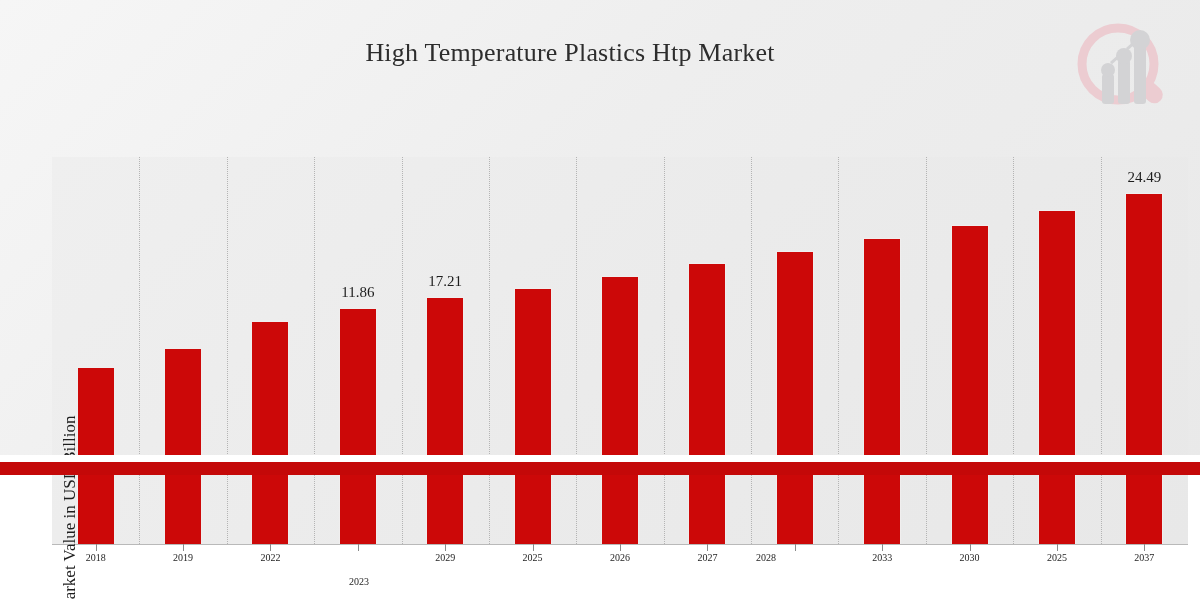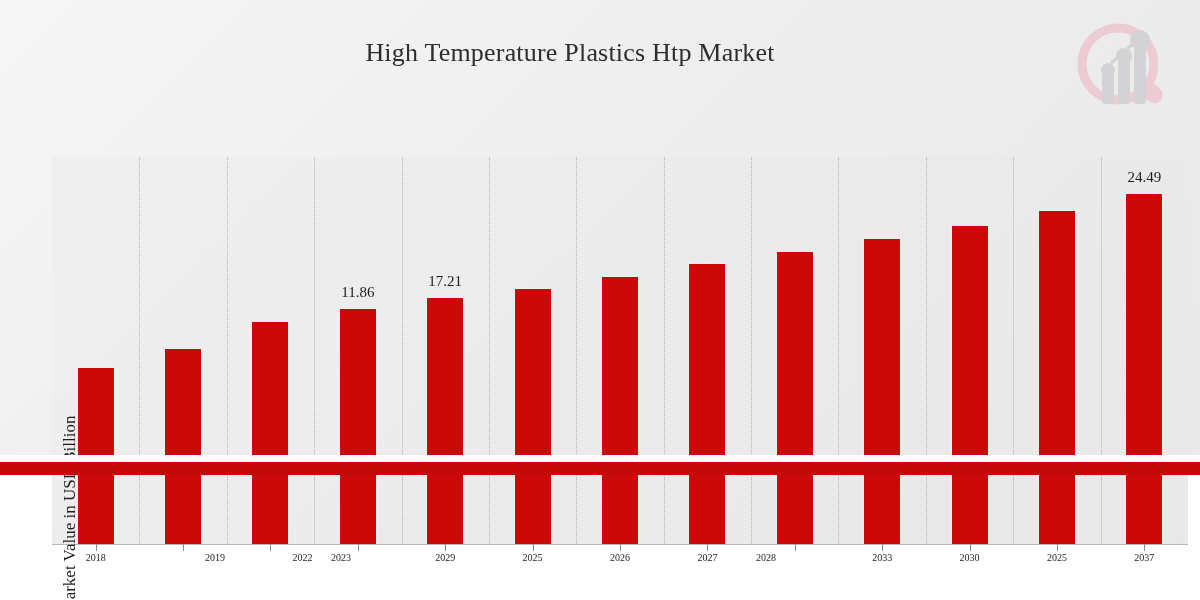--- a/index.html
+++ b/index.html
@@ -186,25 +186,25 @@
         <div class="bar-label" style="left: 305.846px; top: 127.073px;">11.86</div>
         <div class="bar-label" style="left: 393.231px; top: 116.323px;">17.21</div>
         <div class="bar-label" style="left: 1092.31px; top: 11.9767px;">24.49</div>
       </div>
   </div>
 
   <div id="xaxis">
       <div class="tick" style="left: 95.6923px;"></div>
       <div class="xtick-label" style="left: 95.6923px;">2018</div>
       <div class="tick" style="left: 183.077px;"></div>
-      <div class="xtick-label" style="left: 183.077px; margin-left: 32px;">2019</div>
+      <div class="xtick-label" style="left: 183.077px;">2019</div>
       <div class="tick" style="left: 270.462px;"></div>
-      <div class="xtick-label" style="left: 270.462px; margin-left: 32px;">2022</div>
+      <div class="xtick-label" style="left: 270.462px;">2022</div>
       <div class="tick" style="left: 357.846px;"></div>
-      <div class="xtick-label" style="left: 341px;">2023</div>
+      <div class="xtick-label" style="left: 359px; margin-top: 24px;">2023</div>
       <div class="tick" style="left: 445.231px;"></div>
       <div class="xtick-label" style="left: 445.231px;">2029</div>
       <div class="tick" style="left: 532.615px;"></div>
       <div class="xtick-label" style="left: 532.615px;">2025</div>
       <div class="tick" style="left: 620px;"></div>
       <div class="xtick-label" style="left: 620px;">2026</div>
       <div class="tick" style="left: 707.385px;"></div>
       <div class="xtick-label" style="left: 707.385px;">2027</div>
       <div class="tick" style="left: 794.769px;"></div>
       <div class="xtick-label" style="left: 766px;">2028</div>

